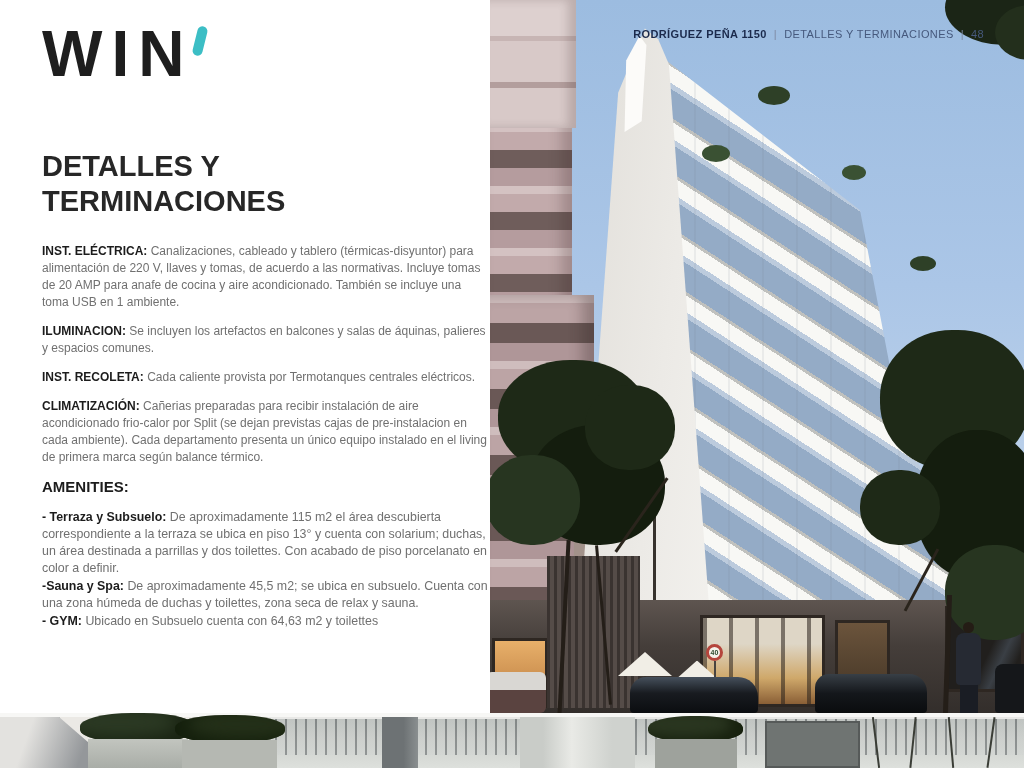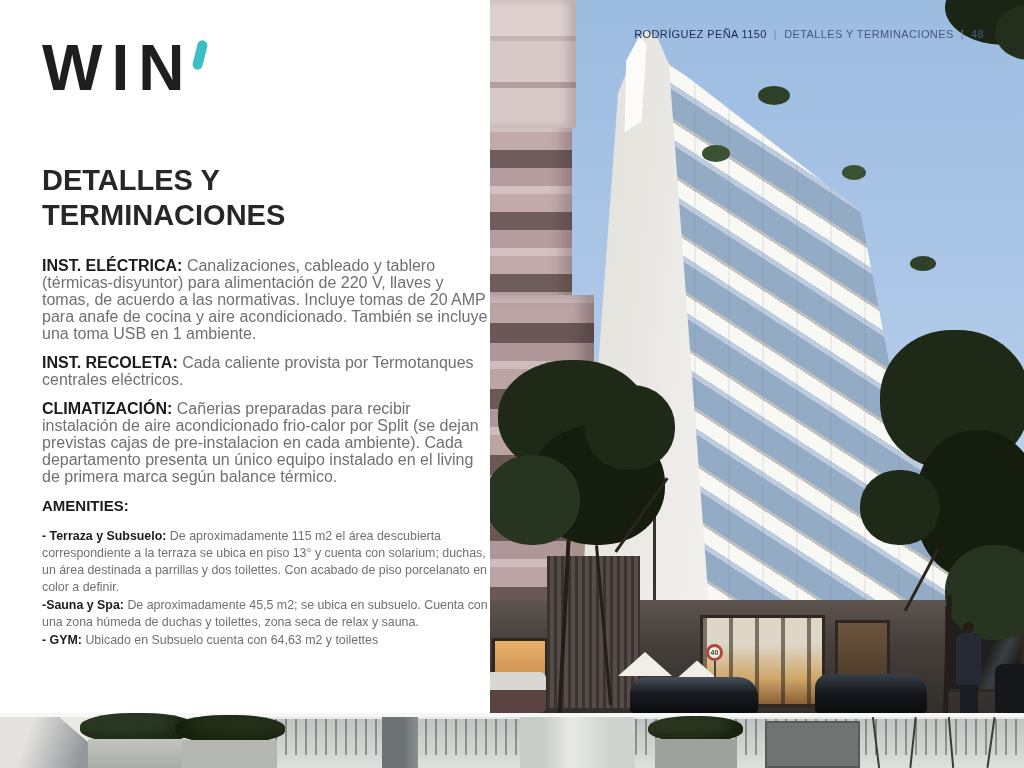--- a/index.html
+++ b/index.html
@@ -2,32 +2,32 @@
 <html><head>
 <meta charset="utf-8">
 <style>
   * { margin:0; padding:0; box-sizing:border-box; }
   html,body { width:1024px; height:768px; overflow:hidden; background:#fff;
               font-family:"Liberation Sans", sans-serif; }
   .page { position:relative; width:1024px; height:768px; background:#fff; overflow:hidden; }
 
   
   .left-panel { position:absolute; left:0; top:0; width:490px; height:713px;
-                background:#fff; padding:38px 0 0 42px; z-index:2; }
+                background:#fff; padding:24px 0 0 42px; z-index:2; }
   .logo-word { font-size:64px; font-weight:700; letter-spacing:9px; color:#1e1e1e;
                line-height:0.95; }
   .logo-tick { display:inline-block; width:10px; height:30px; border-radius:6px;
                background:#3cbec5; transform:rotate(14deg);
                vertical-align:top; margin:2px 0 0 2px; }
   .logo-sub { margin:10px 0 0 4px; font-size:13.5px; font-weight:700;
               letter-spacing:11.5px; color:#333; }
   .title { margin-top:64px; width:300px; font-size:29px; line-height:35px;
            font-weight:700; color:#272727; }
   .specs { margin-top:24px; width:446px; }
-  .spec  { font-size:16px; line-height:17px; color:#707070; margin:0 0 12px; }
+  .spec  { font-size:12px; line-height:17px; color:#707070; margin:0 0 12px; }
   .lbl   { font-weight:700; color:#1c1c1c; }
   .amenities { margin-top:8px; width:446px; }
   .amen-head { font-size:15px; line-height:17px; margin-bottom:14px; }
   .amen-item { font-size:12.4px; line-height:17px; color:#707070; margin:0 0 1px; }
 
   
   .render { position:absolute; left:490px; top:0; width:534px; height:713px;
             overflow:hidden; z-index:1; }
   .render > div { position:absolute; }
   .sky { inset:0; background:linear-gradient(180deg,#9cbce0 0%,#abc6e7 40%,#bfd3eb 72%,#cdddee 100%); }
@@ -107,21 +107,21 @@
   .p-legs { position:absolute; left:8px; top:63px; width:18px; height:28px; background:#1a1d24; }
 
   .blob { position:absolute; border-radius:48%; z-index:8; }
   .trunk { position:absolute; background:#241e18; z-index:8; }
 
   .corner-foliage1 { left:455px; top:-30px; width:120px; height:75px; border-radius:50%; background:#1b2516; z-index:10; }
   .corner-foliage2 { left:505px; top:5px;  width:70px;  height:55px; border-radius:50%; background:#232f1c; z-index:10; }
 
   .render-header { top:28px; right:40px; z-index:11; font-size:11px; letter-spacing:.4px;
     color:#46597d; white-space:nowrap; }
-  .rh-bold { font-weight:400; color:#1b2a4c; }
+  .rh-bold { font-weight:700; color:#1b2a4c; }
   .rh-sep { color:#7d8aa5; padding:0 7px; font-weight:400; }
 
   
   .strip { position:absolute; left:0; top:713px; width:1024px; height:55px; z-index:20; }
   .strip > div { position:absolute; }
   .strip-line { left:0; top:0; width:1024px; height:4px; background:#f7f7f5; }
   .strip-bg { left:0; top:4px; width:1024px; height:51px;
     background:linear-gradient(180deg,#b9bdba 0,#cdd0cc 45%,#dde0dc 100%); }
   .fence { left:195px; top:4px; width:829px; height:38px;
     background:repeating-linear-gradient(90deg, rgba(60,66,70,.45) 0 2px, rgba(205,209,208,.30) 2px 10px);
@@ -159,20 +159,24 @@
     </div>
 
     <h1 class="title">DETALLES Y TERMINACIONES</h1>
 
     <div class="specs">
       <p class="spec">
         <span class="lbl">INST. ELÉCTRICA:</span>
         <span>Canalizaciones, cableado y tablero (térmicas-disyuntor) para alimentación de 220 V, llaves y tomas, de acuerdo a las normativas. Incluye tomas de 20 AMP para anafe de cocina y aire acondicionado. También se incluye una toma USB en 1 ambiente.</span>
       </p>
       <p class="spec">
+        <span class="lbl">ILUMINACION:</span>
+        <span>Se incluyen los artefactos en balcones y salas de áquinas, palieres y espacios comunes.</span>
+      </p>
+      <p class="spec">
         <span class="lbl">INST. RECOLETA:</span>
         <span>Cada caliente provista por Termotanques centrales eléctricos.</span>
       </p>
       <p class="spec">
         <span class="lbl">CLIMATIZACIÓN:</span>
         <span>Cañerias preparadas para recibir instalación de aire acondicionado frio-calor por Split (se dejan previstas cajas de pre-instalacion en cada ambiente). Cada departamento presenta un único equipo instalado en el living de primera marca según balance térmico.</span>
       </p>
     </div>
 
     <div class="amenities">

